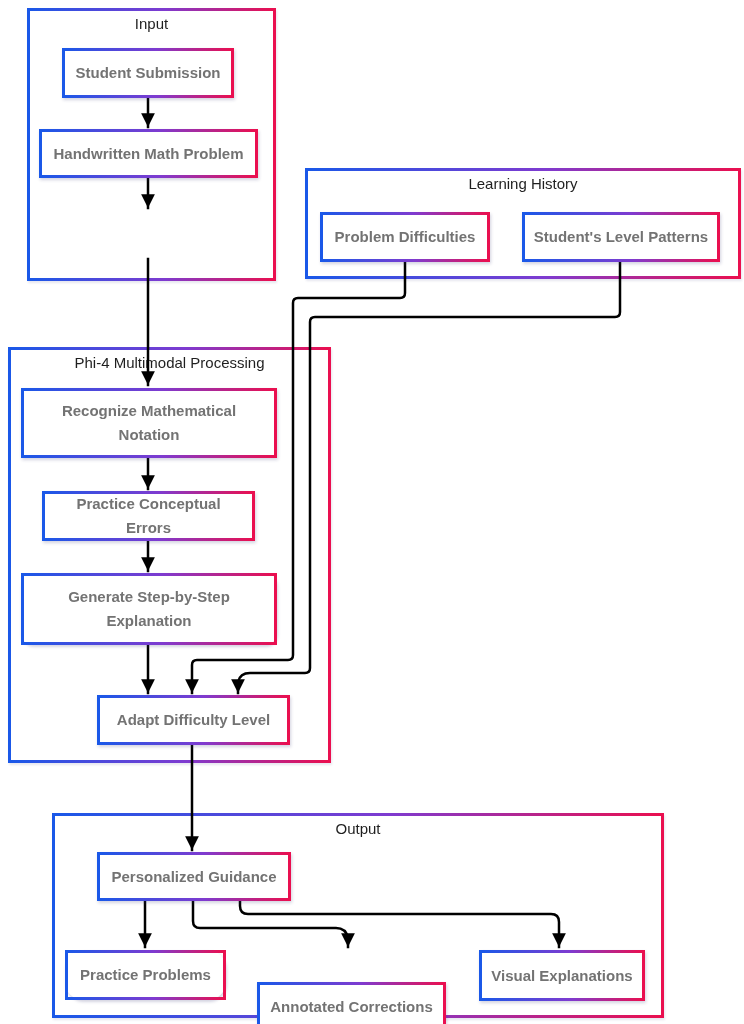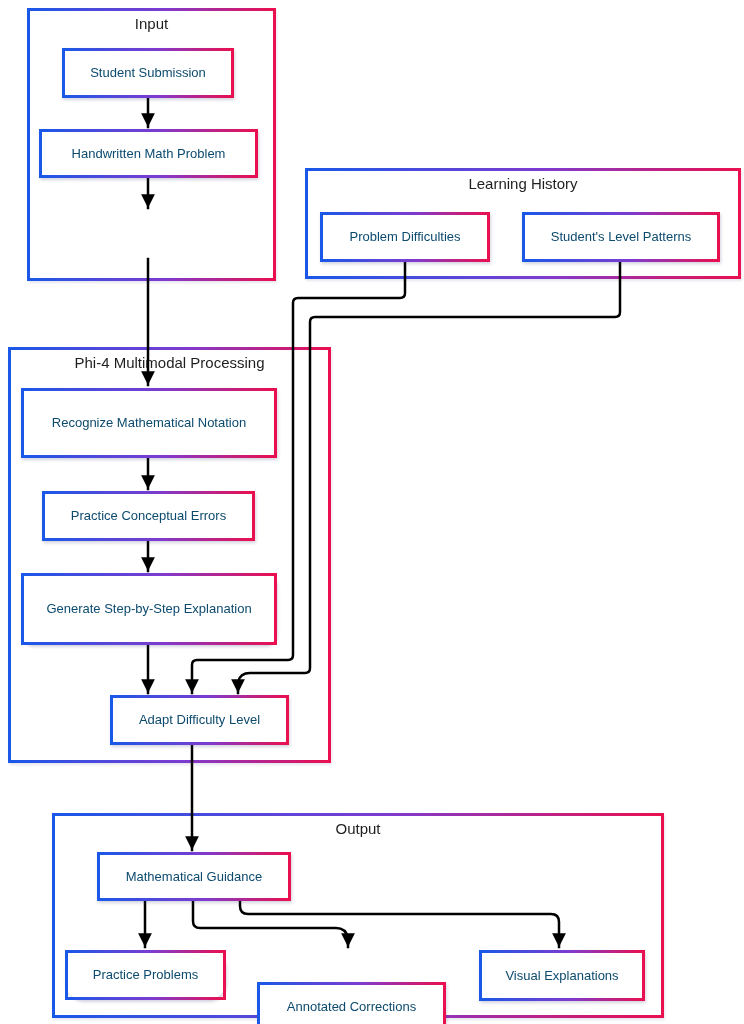--- a/index.html
+++ b/index.html
@@ -44,42 +44,43 @@
   .node {
     position: absolute;
     display: flex;
     align-items: center;
     justify-content: center;
     text-align: center;
     background: #ffffff;
     border: 3px solid;
     border-image: linear-gradient(90deg, #1a58e8 0%, #7e3bd0 55%, #ea0f4f 100%) 1;
     box-shadow: 1px 2px 3px rgba(60,60,120,0.22);
-    font-size: 13px;
+    font-size: 15px;
     line-height: 24px;
-    color: #0c4a6e;
+    color: #737373;
     padding: 2px 8px;
     box-sizing: border-box;
     z-index: 3;
+    font-weight: bold;
   }
   
   .g-input            { left: 27px;  top: 8px;   width: 243px; height: 267px; }
   .g-learning-history { left: 305px; top: 168px; width: 430px; height: 105px; }
   .g-phi4             { left: 8px;   top: 347px; width: 317px; height: 410px; }
   .g-output           { left: 52px;  top: 813px; width: 606px; height: 199px; }
   
   .n-student-submission    { left: 62px;  top: 48px;  width: 172px; height: 50px; }
   .n-handwritten-math      { left: 39px;  top: 129px; width: 219px; height: 49px; }
   .n-incorrect-solution    { left: 71px;  top: 210px; width: 155px; height: 49px; }
   .n-previous-difficulties { left: 320px; top: 212px; width: 170px; height: 50px; }
   .n-error-patterns        { left: 522px; top: 212px; width: 198px; height: 50px; }
   .n-recognize-notation    { left: 21px;  top: 388px; width: 256px; height: 70px; }
   .n-identify-errors       { left: 42px;  top: 491px; width: 213px; height: 50px; }
   .n-generate-explanation  { left: 21px;  top: 573px; width: 256px; height: 72px; border-radius: 12px; }
-  .n-adapt-difficulty      { left: 110px; top: 695px; width: 179px; height: 50px; }
+  .n-adapt-difficulty      { left: 97px; top: 695px; width: 193px; height: 50px; }
   .n-personalized-guidance { left: 97px;  top: 852px; width: 194px; height: 49px; }
   .n-practice-problems     { left: 65px;  top: 950px; width: 161px; height: 50px; border-radius: 18px; }
   .n-annotated-corrections { left: 257px; top: 982px; width: 189px; height: 50px; }
   .n-visual-explanations   { left: 479px; top: 950px; width: 166px; height: 51px; }
 </style>
 </head>
 <body>
 
 <div id="canvas">
 
@@ -117,18 +118,18 @@
   </svg>
 
   <div class="node n-student-submission">Student Submission</div>
   <div class="node n-handwritten-math">Handwritten Math Problem</div>
   <div class="node n-previous-difficulties">Problem Difficulties</div>
   <div class="node n-error-patterns">Student's Level Patterns</div>
   <div class="node n-recognize-notation">Recognize Mathematical Notation</div>
   <div class="node n-identify-errors">Practice Conceptual Errors</div>
   <div class="node n-generate-explanation">Generate Step-by-Step Explanation</div>
   <div class="node n-adapt-difficulty">Adapt Difficulty Level</div>
-  <div class="node n-personalized-guidance">Mathematical Guidance</div>
+  <div class="node n-personalized-guidance">Personalized Guidance</div>
   <div class="node n-practice-problems">Practice Problems</div>
   <div class="node n-annotated-corrections">Annotated Corrections</div>
   <div class="node n-visual-explanations">Visual Explanations</div>
 
 </div>
 
 </body></html>

